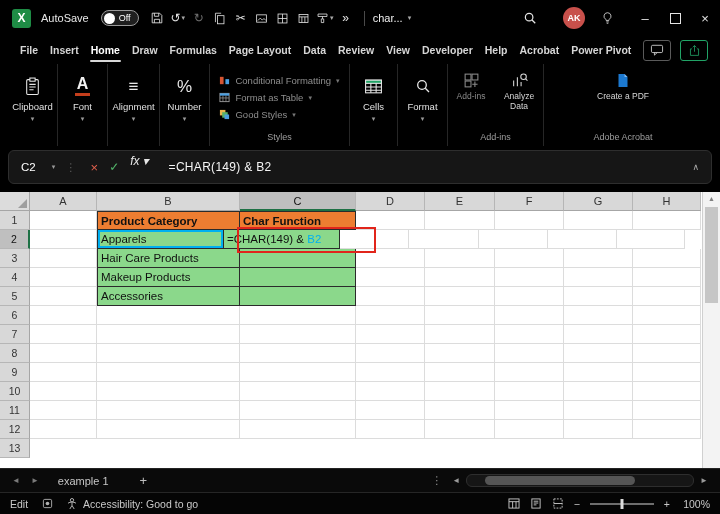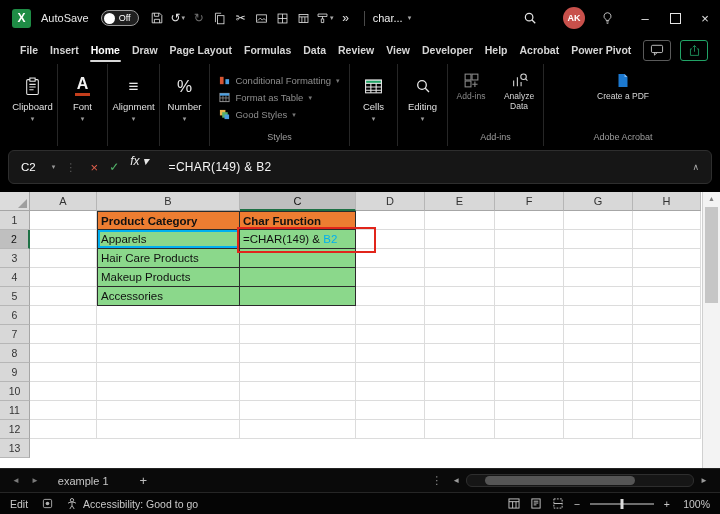--- a/index.html
+++ b/index.html
@@ -208,22 +208,22 @@
         <span>×</span>
       </span>
   </div>
 </div>
 
 <div id="menubar">
   <span class="mi">File</span>
   <span class="mi">Insert</span>
   <span class="mi active">Home</span>
   <span class="mi">Draw</span>
+  <span class="mi">Formulas</span>
   <span class="mi">Page Layout</span>
-  <span class="mi">Formulas</span>
   <span class="mi">Data</span>
   <span class="mi">Review</span>
   <span class="mi">View</span>
   <span class="mi">Developer</span>
   <span class="mi">Help</span>
   <span class="mi">Acrobat</span>
   <span class="mi">Power Pivot</span>
   <span class="mright">
     <span class="mbtn">
         <svg width="14" height="12" viewBox="0 0 16 14" fill="none" stroke="currentColor">
@@ -315,21 +315,21 @@
     <span class="rg-label">Cells</span>
     <span class="rg-caret">▾</span>
   </div>
   <div class="rg collapsed" style="width:50px">
     <span class="rg-icon">
         <svg width="16" height="16" viewBox="0 0 16 16" fill="none" stroke="currentColor" stroke-width="1.3">
           <circle cx="7" cy="7" r="4.3"></circle>
           <path d="M10.3 10.3L14 14"></path>
         </svg>
       </span>
-    <span class="rg-label">Editing</span>
+    <span class="rg-label">Format</span>
     <span class="rg-caret">▾</span>
   </div>
   <div class="rg" style="width:96px">
     <div class="big2">
       <div class="bigbtn dimmed" style="width:44px">
         <svg width="17" height="17" viewBox="0 0 16 16" fill="none" stroke="currentColor">
             <rect x="2" y="2" width="5.5" height="5.5"></rect>
             <rect x="2" y="8.5" width="5.5" height="5.5"></rect>
             <rect x="8.5" y="2" width="5.5" height="5.5"></rect>
             <path d="M11.2 9v5M8.7 11.5h5"></path>
@@ -412,21 +412,21 @@
         <div class="cell t-orange bl bt" style="width: 143px;">Product Category</div>
         <div class="cell t-orange bt" style="width: 116px;">Char Function</div>
         <div class="cell" style="width: 69px;"></div>
         <div class="cell" style="width: 70px;"></div>
         <div class="cell" style="width: 69px;"></div>
         <div class="cell" style="width: 69px;"></div>
         <div class="cell" style="width: 68px;"></div>
       </div>
       <div class="crow">
         <div class="cell" style="width: 67px;"></div>
-        <div class="cell t-green bl refsel" style="width: 143px;">Apparels</div>
+        <div class="cell t-green bl refsel" style="width: 127px;">Apparels</div>
         <div class="cell t-green" style="width: 116px;"><span>=CHAR(149) &amp; </span><span class="refTxt">B2</span></div>
         <div class="cell" style="width: 69px;"></div>
         <div class="cell" style="width: 70px;"></div>
         <div class="cell" style="width: 69px;"></div>
         <div class="cell" style="width: 69px;"></div>
         <div class="cell" style="width: 68px;"></div>
       </div>
       <div class="crow">
         <div class="cell" style="width: 67px;"></div>
         <div class="cell t-green bl" style="width: 143px;">Hair Care Products</div>

